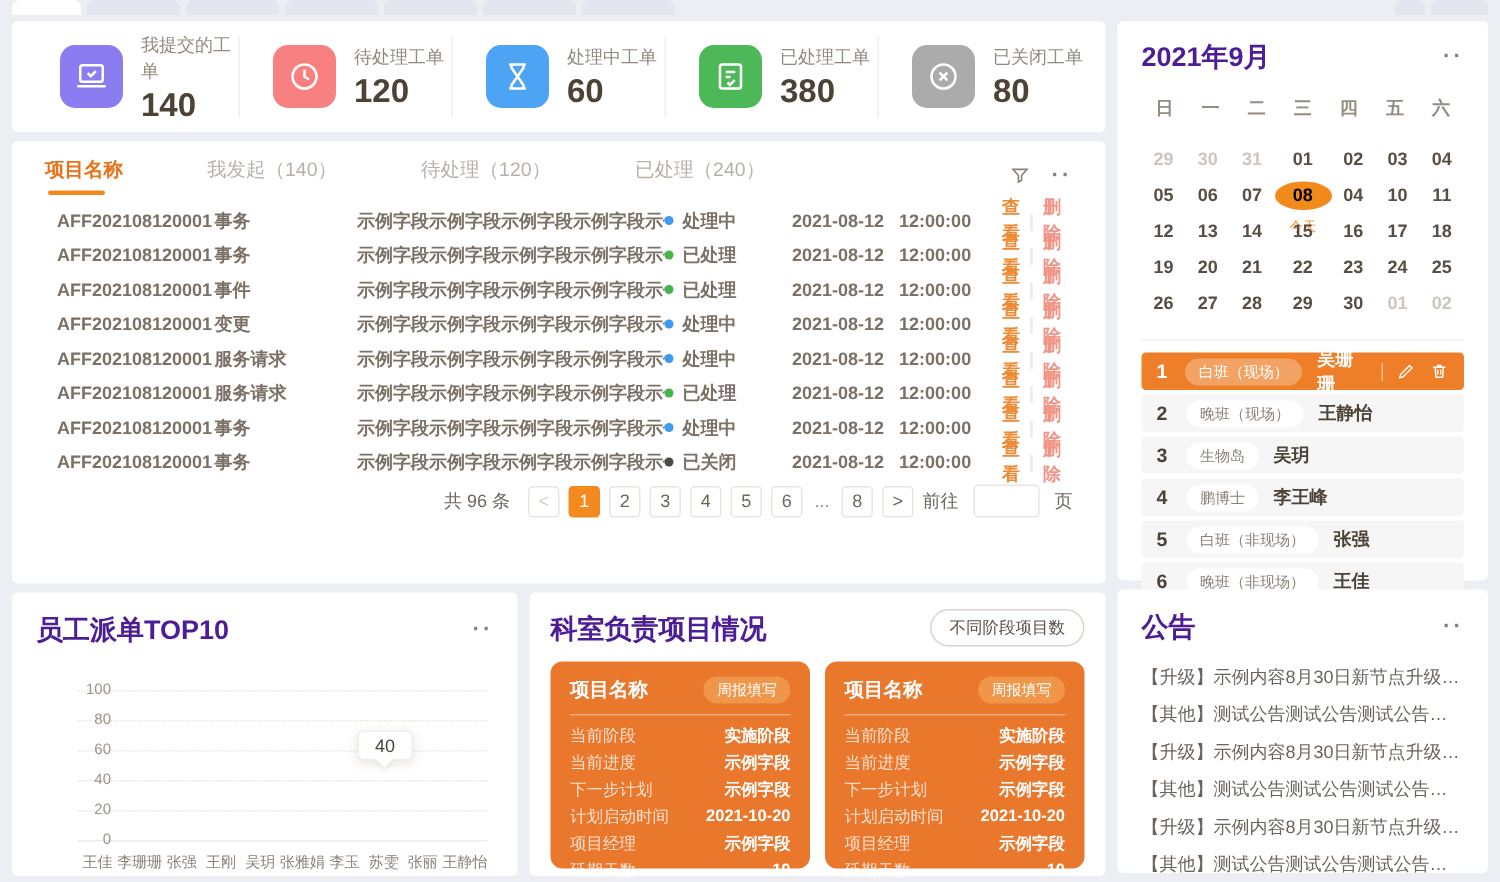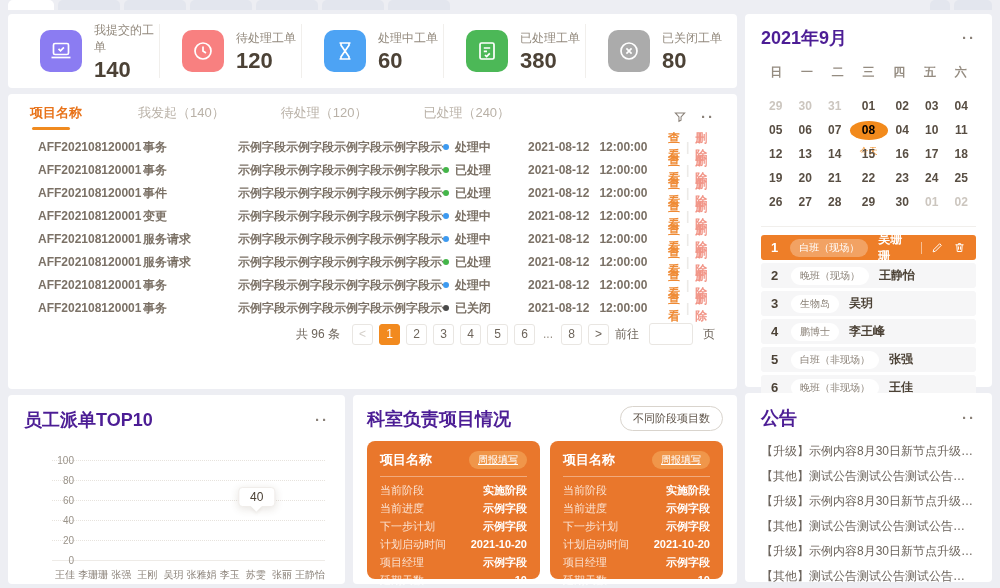--- a/index.html
+++ b/index.html
@@ -106,21 +106,21 @@
   .xnames span { flex:1; text-align:center; font-size:10px; color:#8a8178; white-space:nowrap; }
   .tooltip { position:absolute; background:#fff; border:1px solid #f0edea; border-radius:4px; box-shadow:0 2px 8px rgba(80,60,30,.14); padding:2px 11px; font-size:12px; color:#4c4236; }
   .tooltip::after { content:""; position:absolute; left:50%; bottom:-4px; width:8px; height:8px; background:#fff; transform:translateX(-50%) rotate(45deg); box-shadow:2px 2px 3px rgba(80,60,30,.06); }
 
   
   .proj-btn { border:1px solid #d9d4cd; border-radius:13px; padding:4px 12px; font-size:11px; color:#5c5146; background:#fff; cursor:pointer; }
   .proj-cards { display:flex; gap:10px; margin-top:10px; }
   .proj-card { flex:1; background:#e9772c; border-radius:8px; padding:10px 13px; color:#fff; height:138px; }
   .proj-head { display:flex; align-items:center; justify-content:space-between; }
   .proj-name { font-size:13px; font-weight:bold; }
-  .proj-badge { background:#f0964a; border-radius:10px; padding:2px 9px; font-size:10px; cursor:pointer;text-decoration:underline; }
+  .proj-badge { background:#f0964a; border-radius:10px; padding:2px 9px; font-size:10px; cursor:pointer; }
   .proj-div { border-top:1px solid rgba(255,255,255,.38); margin:7px 0 4px; }
   .proj-field { display:flex; justify-content:space-between; font-size:11px; height:18px; align-items:center; }
   .proj-field .pf-label { color:rgba(255,255,255,.78); }
   .proj-field .pf-value { font-weight:bold; }
 
   
   .ann-list { margin-top:9px; }
   .ann-item { font-size:12px; color:#6b635b; height:25px; line-height:25px; white-space:nowrap; overflow:hidden; text-overflow:ellipsis; cursor:pointer; }
 </style>
 </head>

